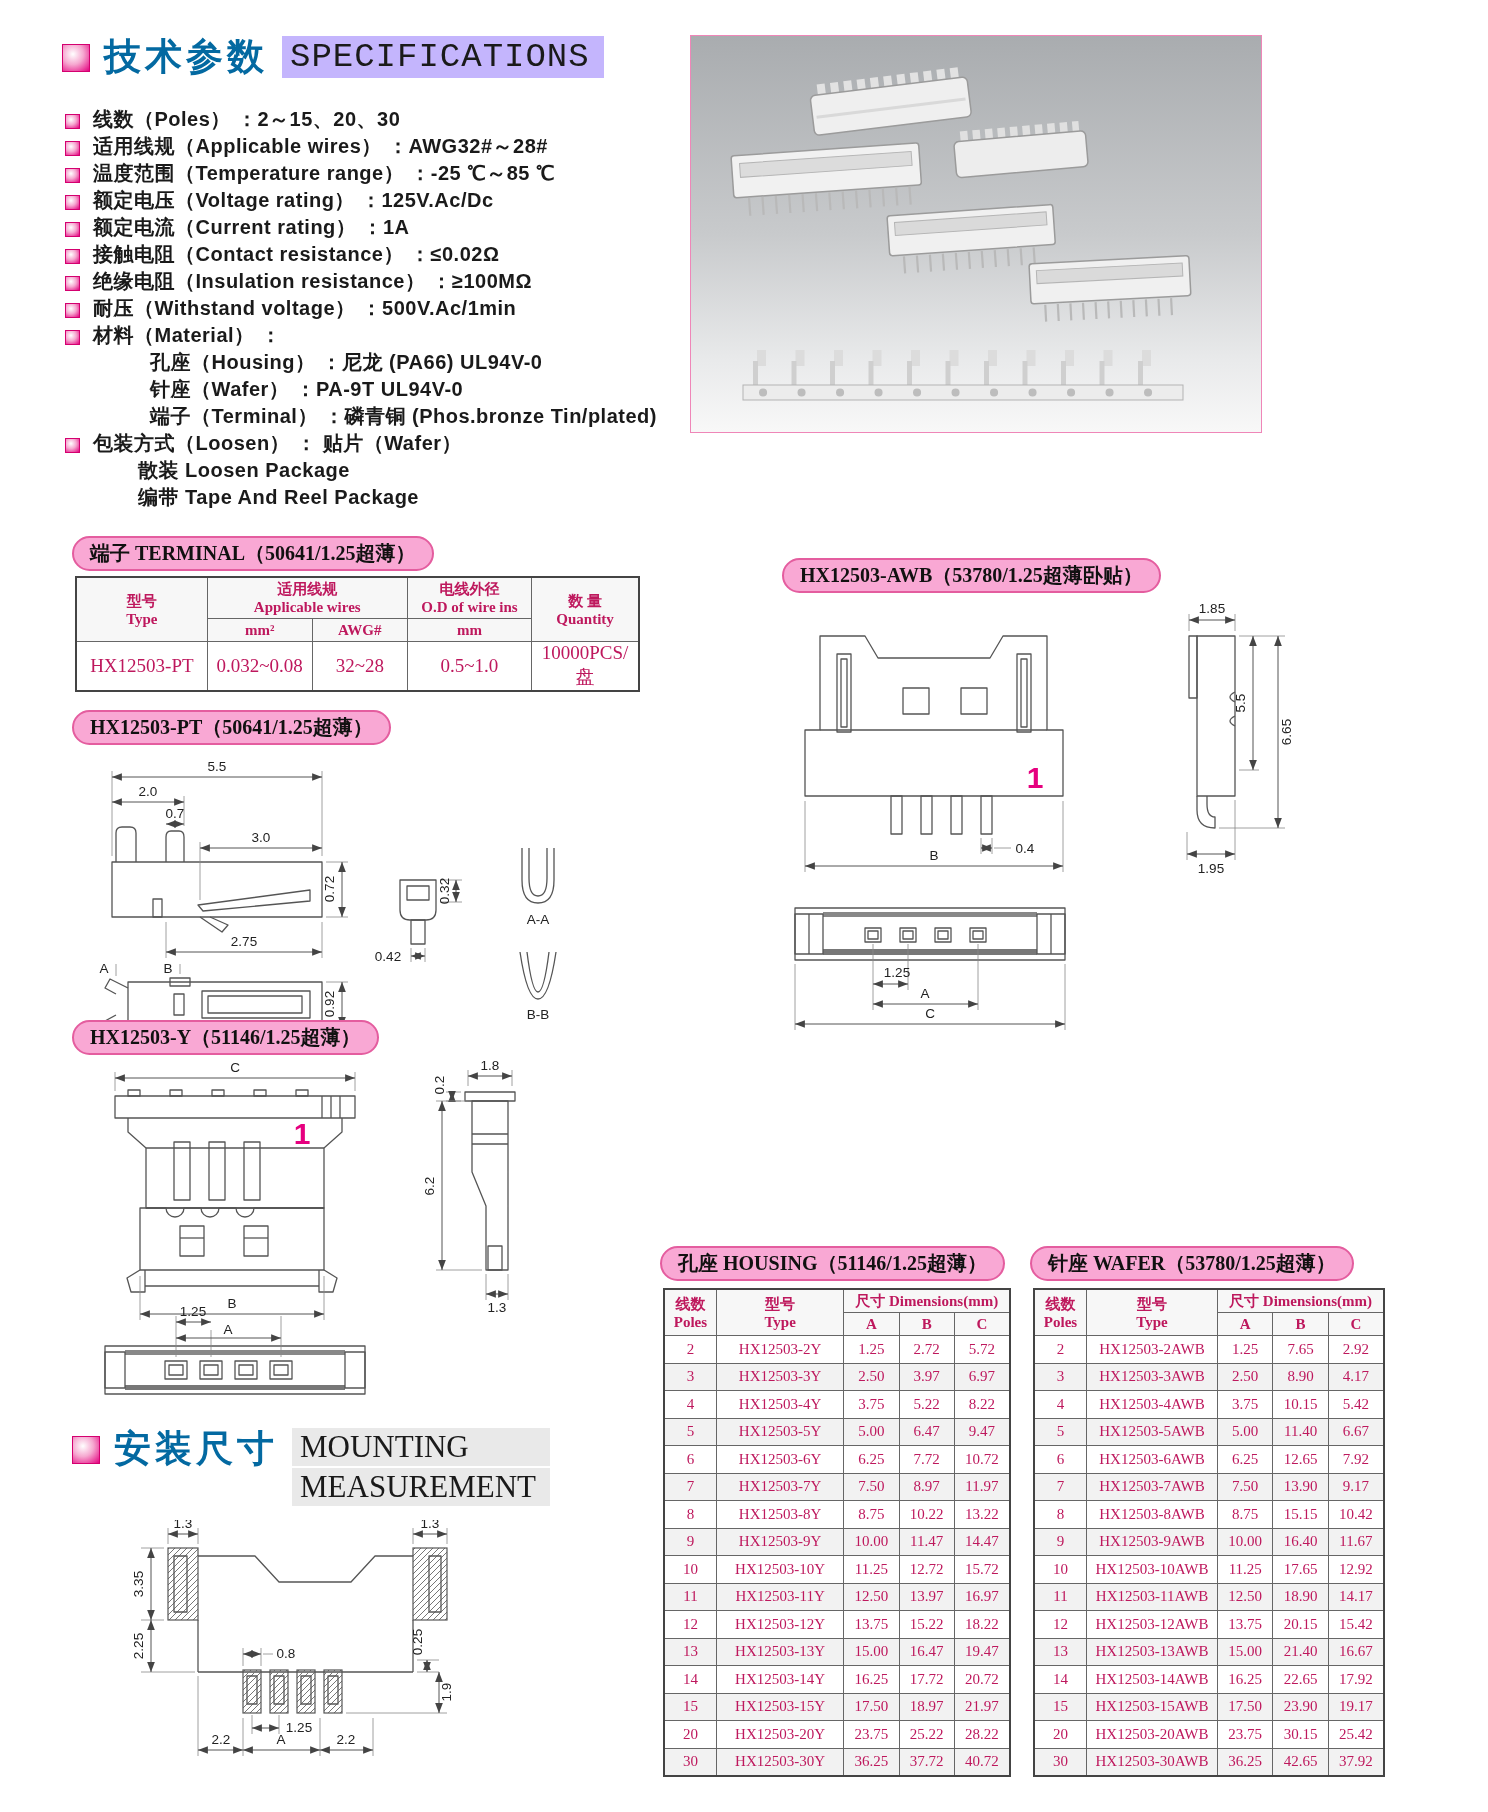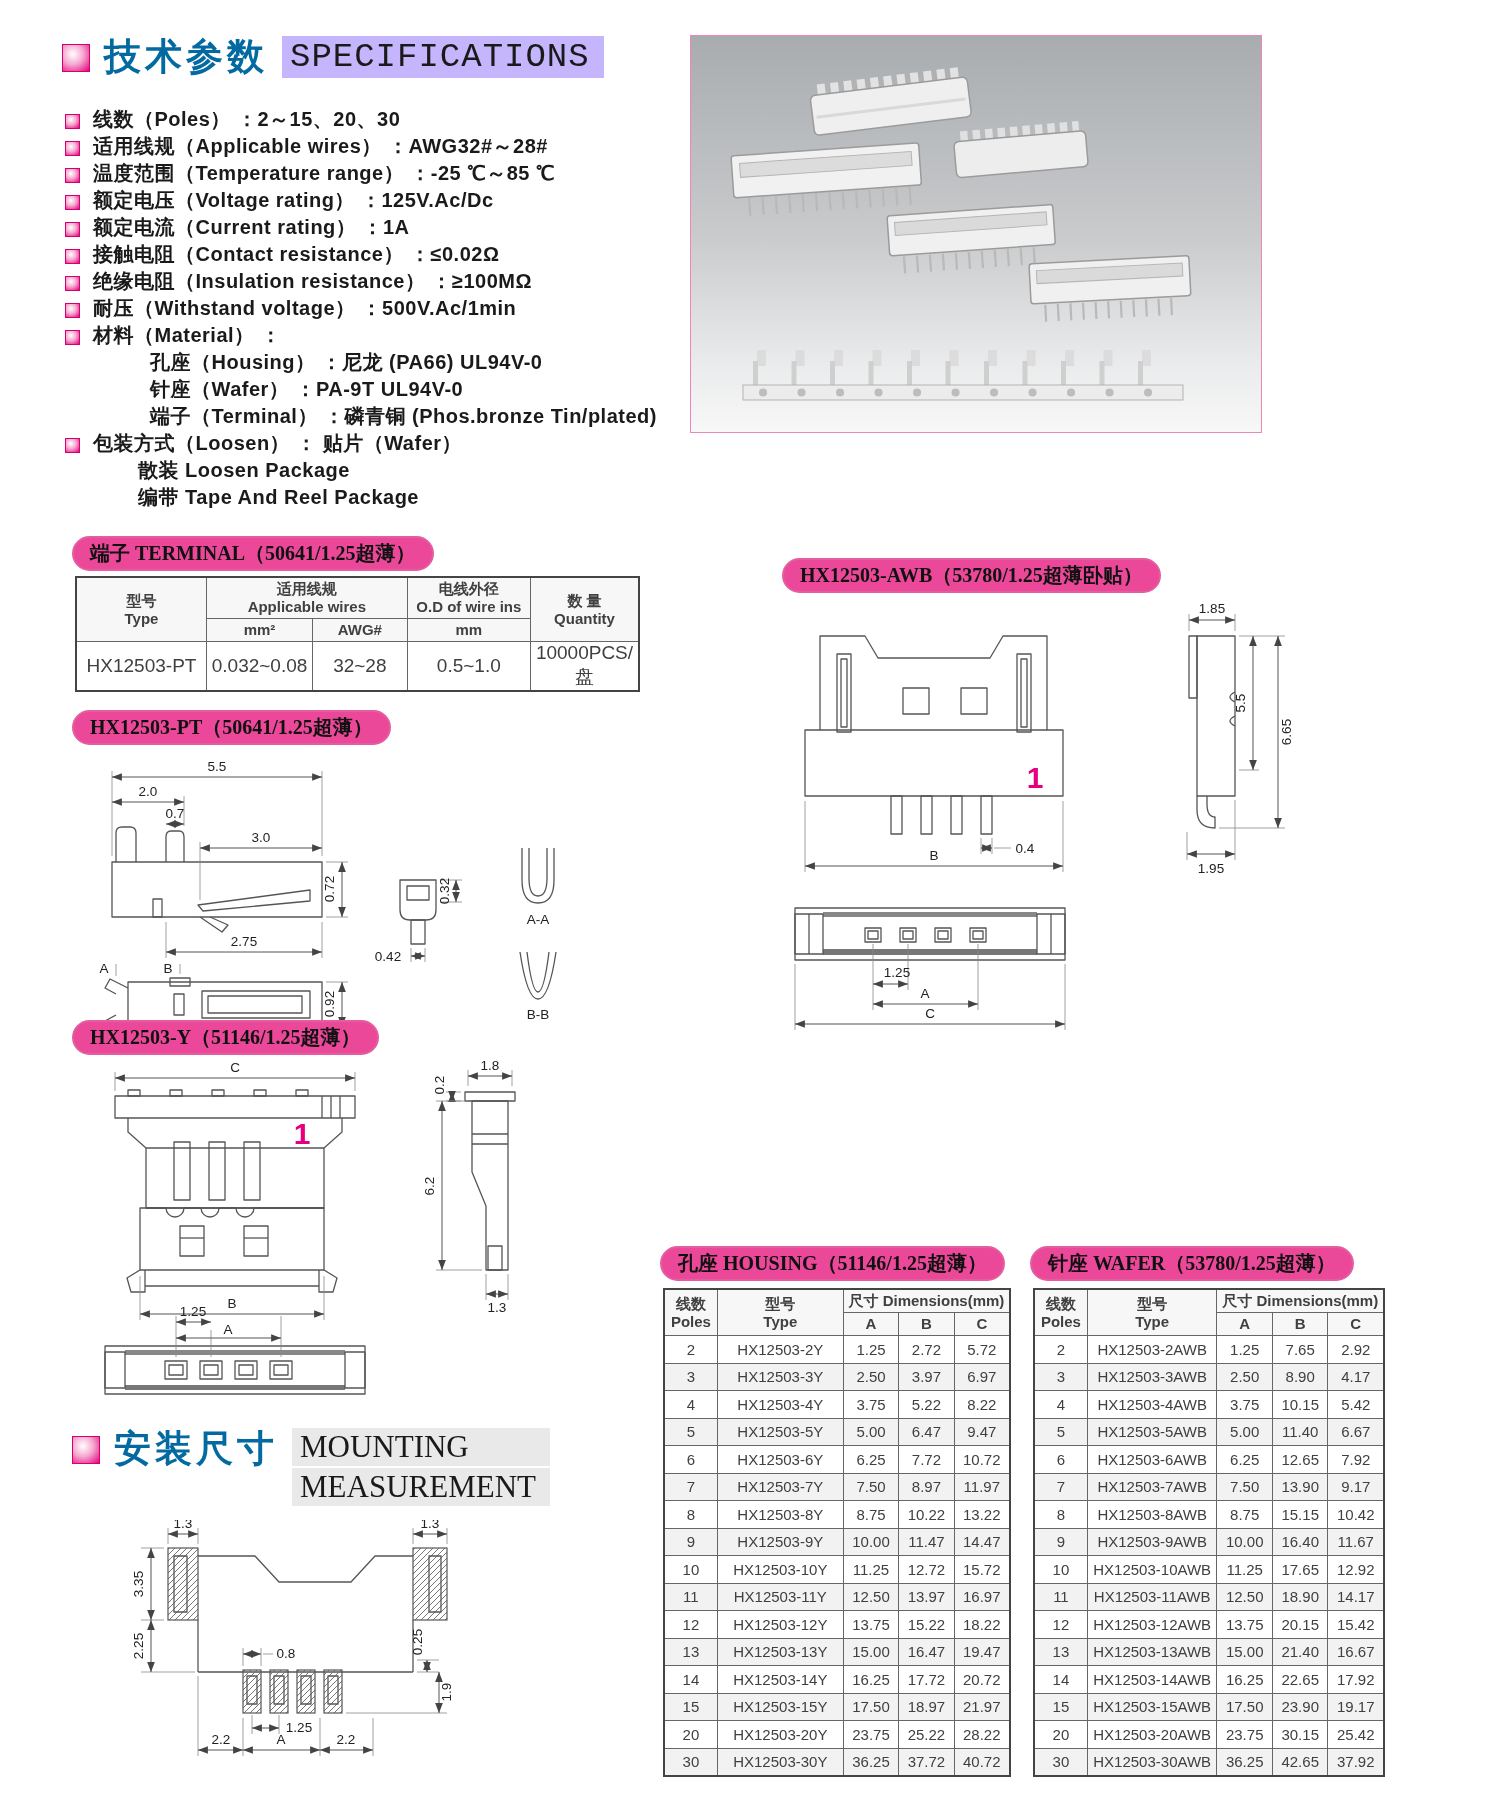--- a/index.html
+++ b/index.html
@@ -22,30 +22,30 @@
   #spec-list{position:absolute;left:62px;top:108px;width:640px;}
   .spec-item{display:flex;align-items:flex-start;margin-bottom:5px;}
   .sq{flex:0 0 13px;height:13px;margin:6px 13px 0 3px;
       background:radial-gradient(circle at 38% 35%, #ffffff 0%, #f6a8d0 45%, #e4007f 100%);
       border:1px solid #d4006f;}
   .spec-text{font-size:20px;font-weight:bold;line-height:22px;letter-spacing:0.5px;}
   .ind{margin-left:88px;}
   .ind2{margin-left:76px;}
 
   
-  .pill{position:absolute;border:2px solid #e45d9f;border-radius:999px;background:#ec4899;
+  .pill{position:absolute;border:2px solid #e45d9f;border-radius:999px;background:#f9a8d4;
         padding:2px 16px;font-family:"Liberation Serif",serif;font-weight:bold;font-size:20px;
         color:#111;white-space:nowrap;}
 
   
   #photo{position:absolute;left:690px;top:35px;width:572px;height:398px;
          border:1px solid #ef86b8;box-sizing:border-box;}
 
   
-  table{border-collapse:collapse;font-family:Liberation Sans, sans-serif;color:#404040;}
+  table{border-collapse:collapse;font-family:Liberation Serif, serif;color:#be185d;}
   .dtab{position:absolute;}
   .dtab table{width:100%;border:2px solid #444;}
   .dtab th,.dtab td{border:1px solid #666;text-align:center;vertical-align:middle;}
   .dtab th{background:#f7f7f7;font-weight:bold;font-size:15px;line-height:1.2;padding:2px 2px;}
   .dtab td{font-size:15px;height:26.5px;padding:0 2px;}
   .dtab tbody tr:nth-child(even){background:#f2f2f2;}
   #terminal-table td{height:27px;font-size:19px;margin-left:41px;}
   #terminal-table tbody tr:nth-child(even){background:#fff;}
 
   

